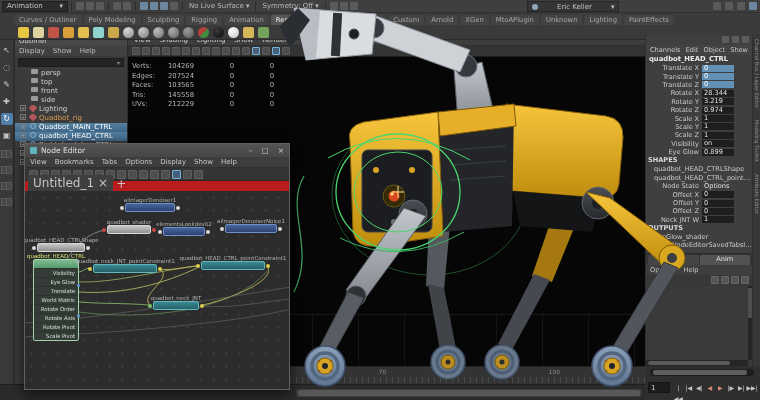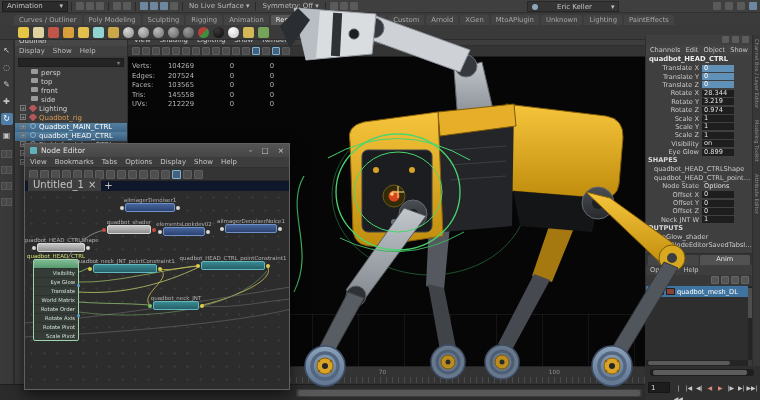--- a/index.html
+++ b/index.html
@@ -65,21 +65,21 @@
 .pbb.play{color:#d98a78}
 
 .ne{position:absolute;left:24px;top:143px;width:266px;height:247px;background:#3a3a3a;border:1px solid #606060;box-shadow:0 4px 14px rgba(0,0,0,.65);z-index:10}
 .ne-title{height:13px;background:linear-gradient(#545454,#464646);display:flex;align-items:center;padding:0 5px;gap:4px;font-size:7.5px;color:#e2e2e2}
 .ne-ticon{width:7px;height:7px;background:#5fb3ba;border-radius:1px}
 .ne-winbtns{margin-left:auto;display:flex;gap:9px;font-size:7.5px;color:#cfcfcf}
 .ne-menus{height:11px;background:#3d3d3d;display:flex;gap:8px;align-items:center;padding-left:5px;font-size:7px;color:#c8c8c8;border-bottom:1px solid #2f2f2f}
 .ne-tools{height:13px;background:#343434;display:flex;gap:2px;align-items:center;padding-left:4px;border-bottom:1px solid #262626}
 .nei{width:9px;height:9px;background:#4e4e4e;border:1px solid #5e5e5e;border-radius:1px;flex:0 0 auto}
 .nei.hl{background:#44607a;border-color:#7ab4d6}
-.ne-tabs{height:10px;background:#0f172a;display:flex;align-items:flex-end;padding-left:3px;font-size:10px;color:#c5c5c5;gap:3px}
+.ne-tabs{height:10px;background:#b91c1c;display:flex;align-items:flex-end;padding-left:3px;font-size:12px;color:#c5c5c5;gap:3px}
 .ne-tab{background:#3e3e3e;padding:1px 5px;border-radius:2px 2px 0 0;display:flex;gap:4px}
 .ne-canvas{position:relative;height:198px;background:#2c2c2c;background-image:radial-gradient(#393939 1px,transparent 1.2px);background-size:13px 13px;overflow:hidden}
 .node{position:absolute;height:9px;border-radius:2px}
 .node .nl{position:absolute;top:-7.5px;left:50%;transform:translateX(-50%);font-size:5.5px;color:#b0b0b0;white-space:nowrap}
 .pl,.pr{position:absolute;top:2px;width:4px;height:4px;border-radius:50%;background:#d8d8d8}
 .pl{left:-6px}.pr{right:-6px}
 .p-red{background:#c84a3e}.p-yel{background:#ddcc4e}.p-grn{background:#7ac46a}
 .n-blue{background:linear-gradient(#46659e,#2d4270);border:1px solid #7090c8}
 .n-gray{background:linear-gradient(#c6c6c6,#8f8f8f);border:1px solid #d8d8d8}
 .n-teal{background:linear-gradient(#3a8a92,#266068);border:1px solid #62b6bd}
@@ -479,28 +479,20 @@
         </div>
         <div class="lt-menus">
           <span>Options</span>
           <span>Help</span>
         </div>
         <div class="lt-icons">
           <span class="lti"></span>
           <span class="lti"></span>
           <span class="lti"></span>
           <span class="lti"></span>
-        </div>
-        <div class="lt-list">
-          <div class="lt-row">
-            <span class="lt-tog">V</span>
-            <span class="lt-tog"></span>
-            <span class="lt-swatch" style="background:#8a4136"></span>
-            <span>quadbot_mesh_DL</span>
-          </div>
         </div>
         <div class="lt-vscroll">
             <div class="lt-vthumb"></div>
           </div>
         <div class="lt-hscroll">
             <div class="lt-hthumb"></div>
           </div>
       </div>
     </div>
     <div class="vstrip">

